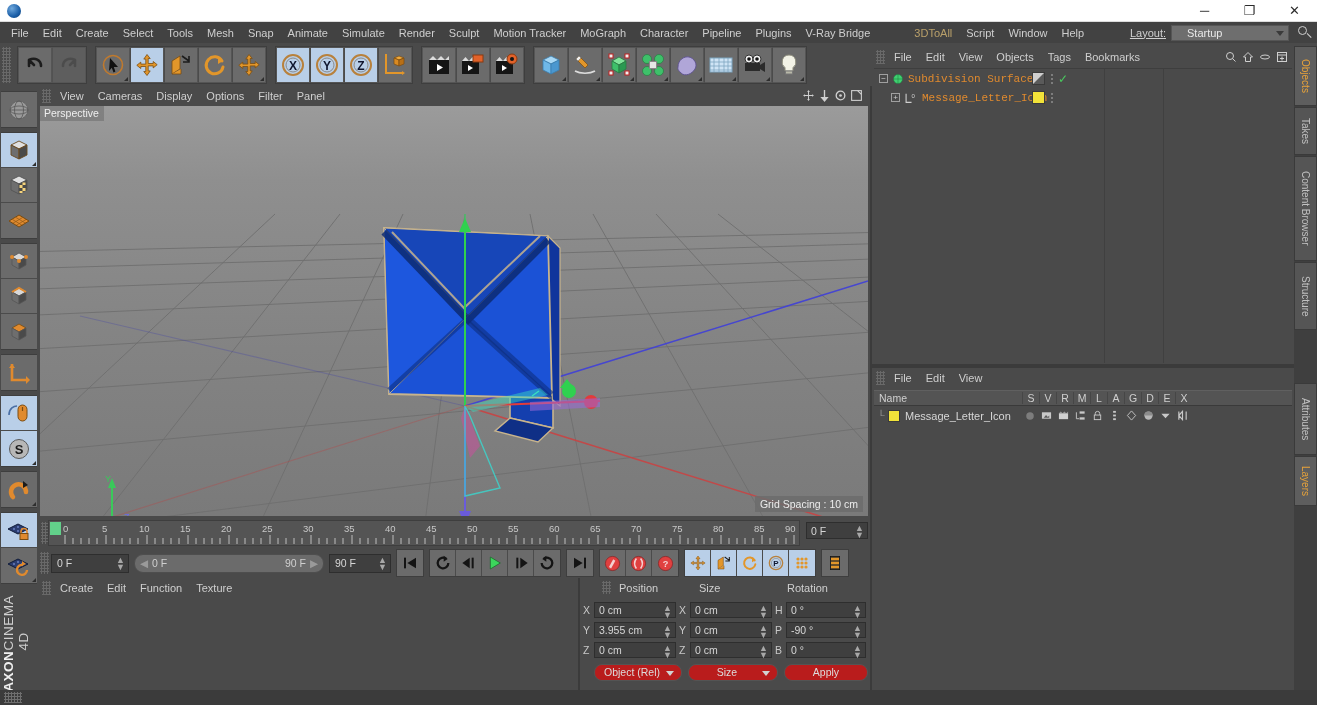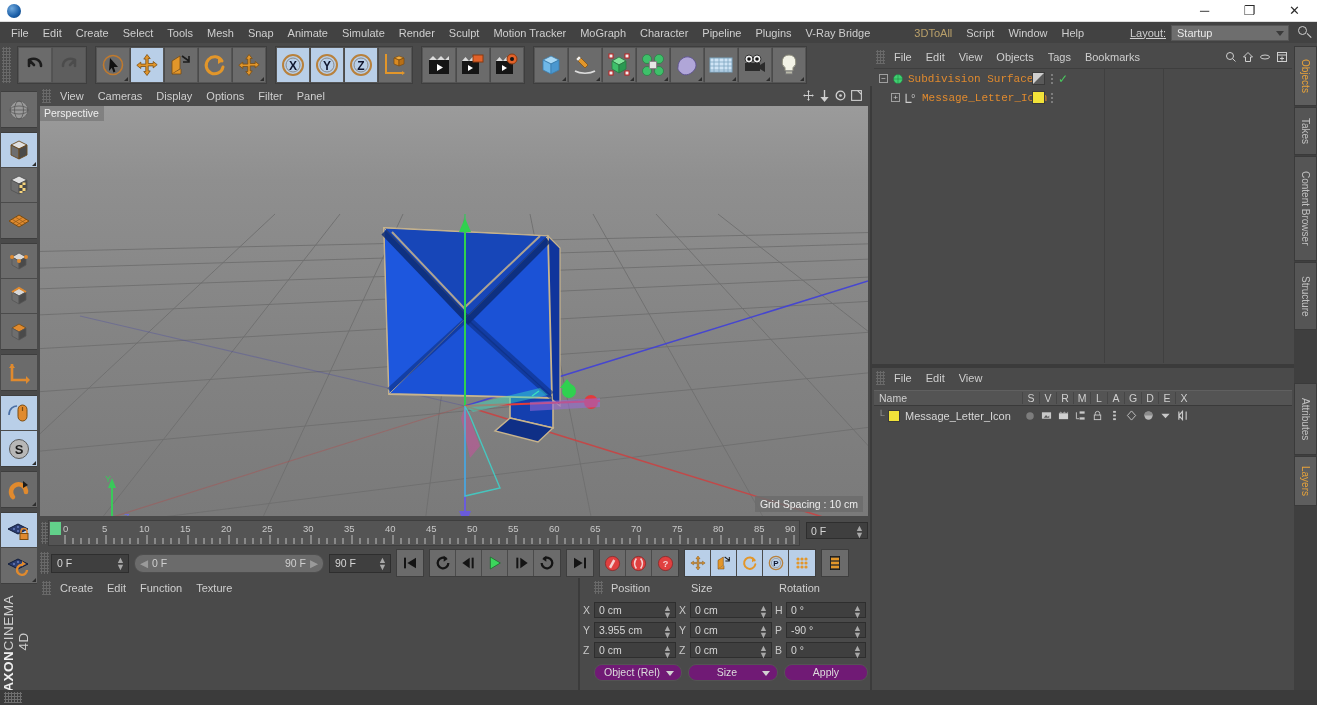--- a/index.html
+++ b/index.html
@@ -37,21 +37,21 @@
   }
   .menubar .mi{
     padding:2px 7px; color:#cfcfcf; font-size:11px; white-space:nowrap; cursor:default;
   }
   .menubar .mi.accent{ color:#b9a06a;margin-left:30px; }
   .layout-wrap{ margin-left:auto; display:flex; align-items:center; padding-right:4px; }
   .layout-lbl{ color:#cfcfcf; margin-right:5px; font-size:11px;text-decoration:underline; }
   .layout-sel{
     width:118px;height:16px;background:#6e6e6e;border:1px solid #555;
     color:#e8e8e8; font-size:11px; display:flex; align-items:center;
-    padding-left:5px; position:relative;
+    padding-left:15px; position:relative;
   }
   .layout-sel .caret{
     position:absolute; right:4px; top:5px;
     border-left:4px solid transparent;border-right:4px solid transparent;
     border-top:5px solid #3a3a3a;
   }
   .menu-search{ width:18px;height:18px;margin-left:6px;position:relative; }
   .menu-search .ring{
     position:absolute;left:3px;top:2px;width:9px;height:9px;border:1.4px solid #cfcfcf;border-radius:50%;
   }
@@ -181,30 +181,30 @@
     width:38px;height:38px;border-radius:50%;
     background:radial-gradient(circle at 33% 28%, #6ea8ee 0%, #1f63d8 38%, #0b3ba0 72%, #062159 100%);
   }
   .mat-name{
     width:44px;background:#f0a81e;color:#1a1a1a;font-size:9px;text-align:center;
     line-height:10px;padding:1px 0;overflow:hidden;white-space:nowrap;
   }
 
   
   .coordpanel{ position:absolute;left:580px;top:578px;width:290px;height:112px;background:#4a4a4a; }
-  .coord-head{ height:19px;display:flex;align-items:center;padding-left:12px; }
+  .coord-head{ height:19px;display:flex;align-items:center;padding-left:20px; }
   .coord-head .hlabel{ color:#cfcfcf;font-size:11px; }
   .crow{ position:absolute;left:0;width:290px;height:20px;display:flex;align-items:center; }
   .caxis{ width:11px;color:#c8c8c8;font-size:10.5px;text-align:left;margin-left:3px; }
   .cfield{
     height:16px;background:#3f3f3f;border:1px solid #2e2e2e;color:#d6d6d6;font-size:10.5px;
     display:flex;align-items:center;padding-left:4px;position:relative;
   }
   .cbtn{
-    height:17px;background:#701a75;border:1px solid #545454;border-radius:8px;
+    height:17px;background:#b91c1c;border:1px solid #545454;border-radius:8px;
     color:#dcdcdc;font-size:10.5px;display:flex;align-items:center;justify-content:center;position:relative;
   }
   .cbtn .dcaret{
     position:absolute;right:7px;top:6px;
     border-left:4px solid transparent;border-right:4px solid transparent;border-top:5px solid #d2d2d2;
   }
 
   
   .objpanel{ position:absolute;left:872px;top:46px;width:422px;height:318px;background:#4a4a4a; }
   .obj-menu{ height:21px;display:flex;align-items:center;padding-left:2px; }

